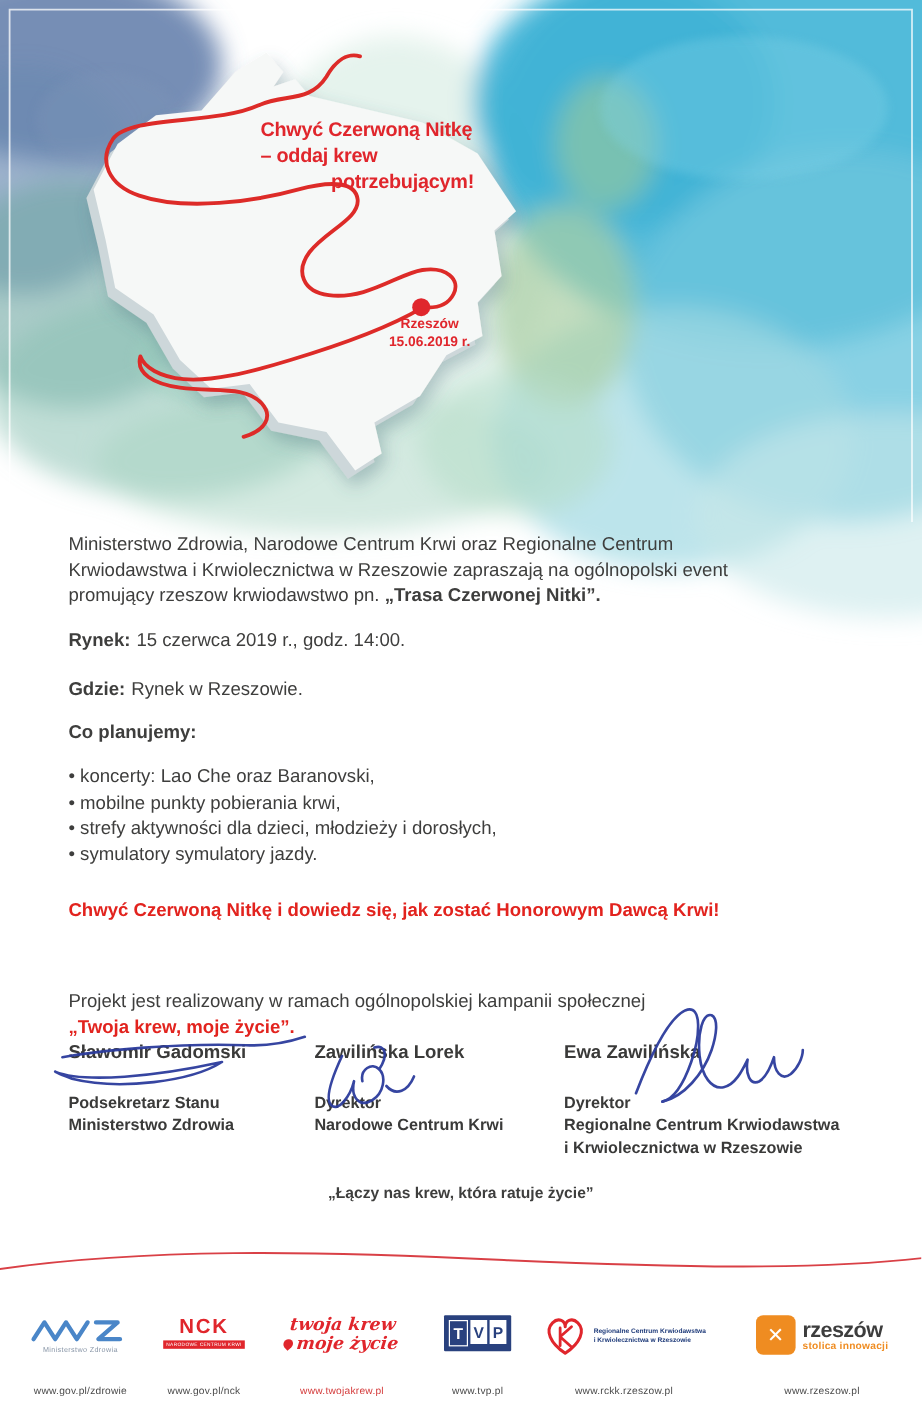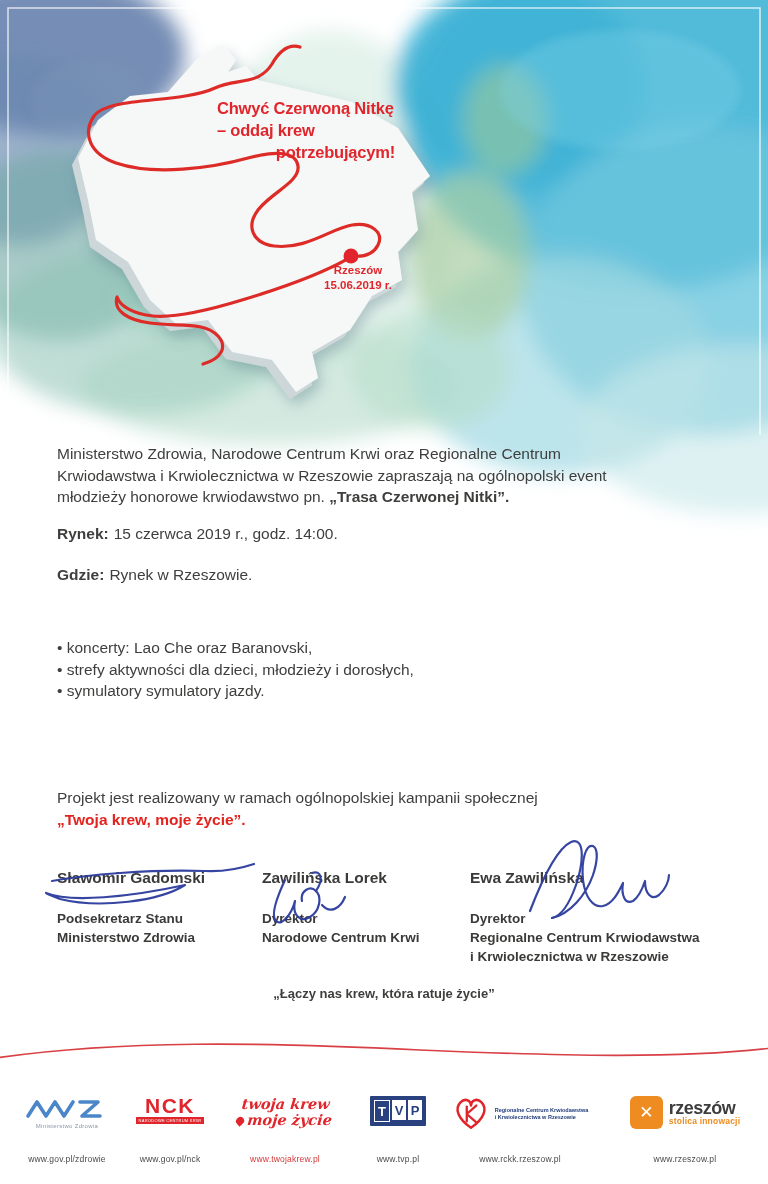--- a/index.html
+++ b/index.html
@@ -33,21 +33,21 @@
   .sig-name{font-weight:bold;font-size:15.5px;color:#3a3a39;}
   .sig-role{font-weight:bold;font-size:13.5px;line-height:19px;color:#3a3a39;margin-top:0;}
   .sig-roles{margin-top:21px;}
   
   .quote{left:0;top:986px;width:768px;text-align:center;font-weight:bold;font-size:13px;color:#3e3e3d;}
   
   .logo-col{top:1096px;height:68px;display:flex;flex-direction:column;align-items:center;}
   .logo-url{position:absolute;bottom:0;left:0;right:0;text-align:center;font-size:8.5px;color:#4a4a4a;letter-spacing:0.2px;}
   .logo-url.redurl{color:#d43a3a;}
   .mz-caption{font-size:6px;color:#8a97a8;margin-top:1px;letter-spacing:0.3px;}
-  .nck-word{font-size:21px;font-weight:800;color:#e0262c;letter-spacing:1.5px;line-height:20px;}
+  .nck-word{font-size:17px;font-weight:800;color:#e0262c;letter-spacing:1.5px;line-height:20px;}
   .nck-bar{width:68px;height:7px;background:#e0262c;color:#ffffff;font-size:4px;line-height:7px;text-align:center;letter-spacing:0.3px;margin-top:1px;}
   .script-red{color:#e0262c;font-family:"DejaVu Serif","Liberation Serif",serif;font-style:italic;font-weight:bold;font-size:14.5px;line-height:16px;transform:skewX(-6deg);text-align:center;}
   .drop{display:inline-block;width:8px;height:8px;background:#e0262c;border-radius:50% 50% 50% 0;transform:rotate(-45deg);margin-right:3px;}
   .tvp-box{display:flex;gap:2px;background:#29417e;padding:4px;border-radius:1px;}
   .tvp-cell{width:14px;height:20px;font-size:13px;font-weight:bold;display:flex;align-items:center;justify-content:center;}
   .tvp-t{border:1.5px solid #ffffff;color:#ffffff;background:#29417e;}
   .tvp-v,.tvp-p{background:#ffffff;color:#29417e;}
   .rckk-wrap{display:flex;align-items:center;gap:5px;}
   .rckk-text{font-size:5.5px;font-weight:bold;color:#1f3b7a;line-height:7px;}
   .rz-wrap{display:flex;align-items:center;gap:6px;}
@@ -132,40 +132,43 @@
 
   <div class="abs map-marker-label">
     <div>Rzeszów</div>
     <div>15.06.2019 r.</div>
   </div>
 
 
   <div class="abs bodyline" style="top:443px;">
     <div>Ministerstwo Zdrowia, Narodowe Centrum Krwi oraz Regionalne Centrum</div>
     <div>Krwiodawstwa i Krwiolecznictwa w Rzeszowie zapraszają na ogólnopolski event</div>
-    <div><span>młodzieży honorowe krwiodawstwo pn. </span><span class="b">„Trasa Czerwonej Nitki”.</span></div>
+    <div><span>promujący rzeszow krwiodawstwo pn. </span><span class="b">„Trasa Czerwonej Nitki”.</span></div>
   </div>
 
   <div class="abs bodyline lblval" style="top:523px;">
     <span class="b">Rynek:</span><span>15 czerwca 2019 r., godz. 14:00.</span>
   </div>
 
   <div class="abs bodyline lblval" style="top:564px;">
     <span class="b">Gdzie:</span><span>Rynek w Rzeszowie.</span>
   </div>
 
+  <div class="abs bodyline b" style="top:600px;">Co planujemy:</div>
 
   <div class="abs bodyline" style="top:637px;">
     <div>• koncerty: Lao Che oraz Baranovski,</div>
+    <div>• mobilne punkty pobierania krwi,</div>
     <div>• strefy aktywności dla dzieci, młodzieży i dorosłych,</div>
     <div>• symulatory symulatory jazdy.</div>
   </div>
 
-
-  <div class="abs bodyline" style="top:787px;">
+  <div class="abs bodyline b red" style="top:748px;">Chwyć Czerwoną Nitkę i dowiedz się, jak zostać Honorowym Dawcą Krwi!</div>
+
+  <div class="abs bodyline" style="top:824px;">
     <div>Projekt jest realizowany w ramach ogólnopolskiej kampanii społecznej</div>
     <div class="b red">„Twoja krew, moje życie”.</div>
   </div>
 
   <div class="abs sig-col" style="left:57px;">
     <div class="sig-name">Sławomir Gadomski</div>
     <div class="sig-roles">
       <div class="sig-role">Podsekretarz Stanu</div>
       <div class="sig-role">Ministerstwo Zdrowia</div>
     </div>

